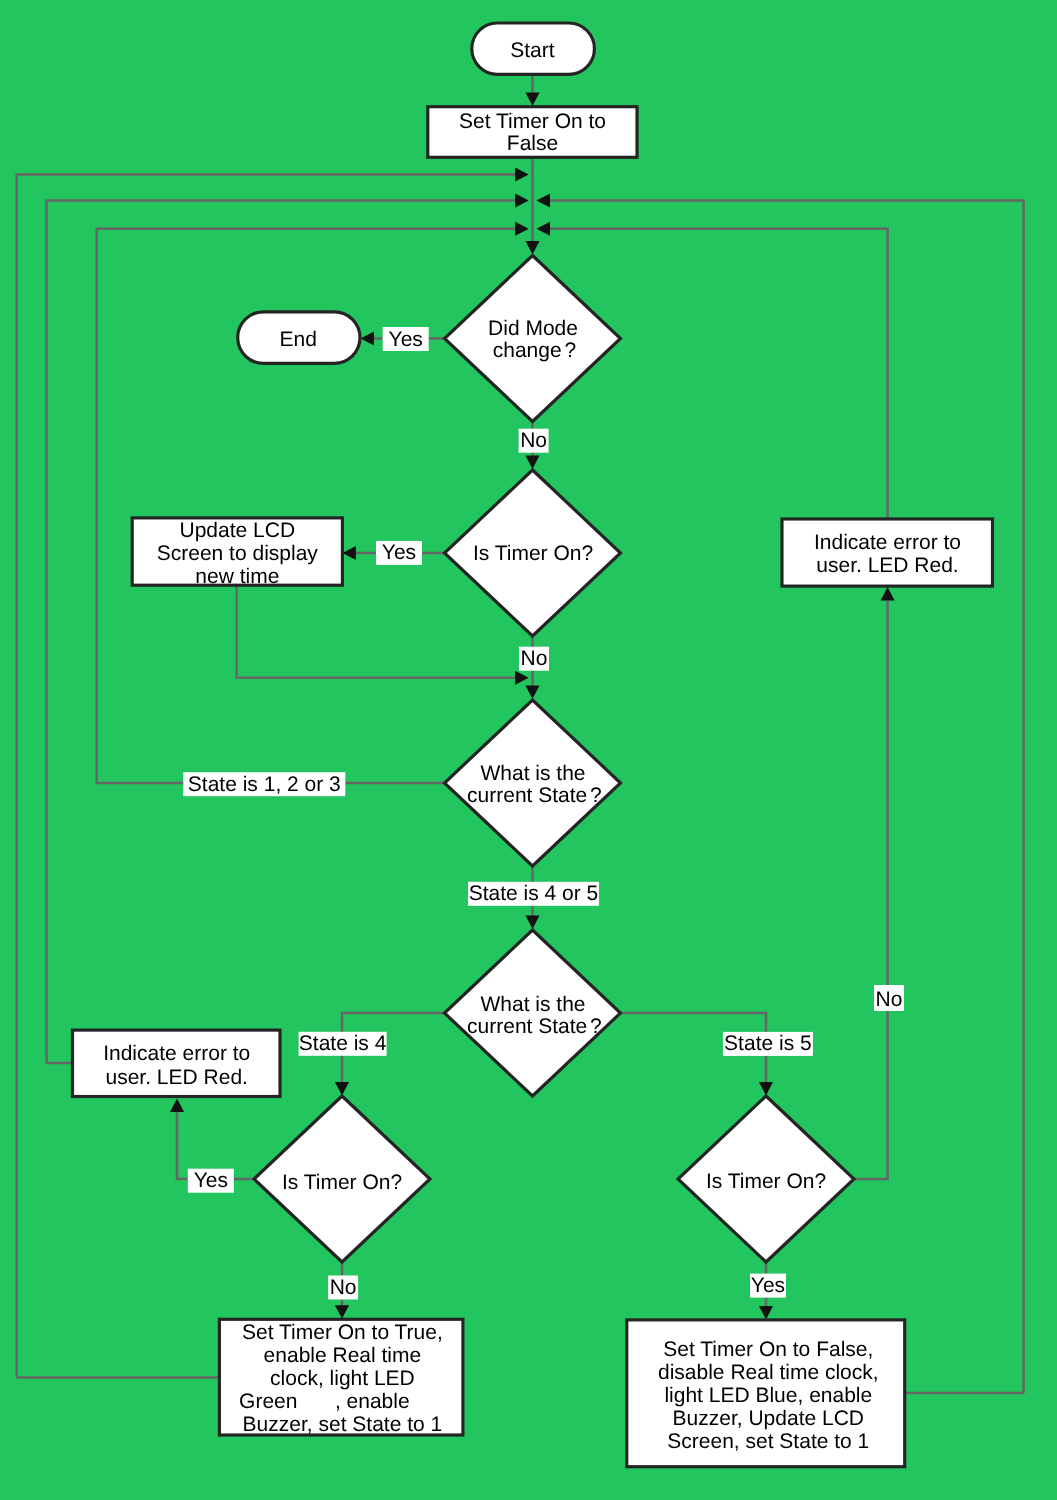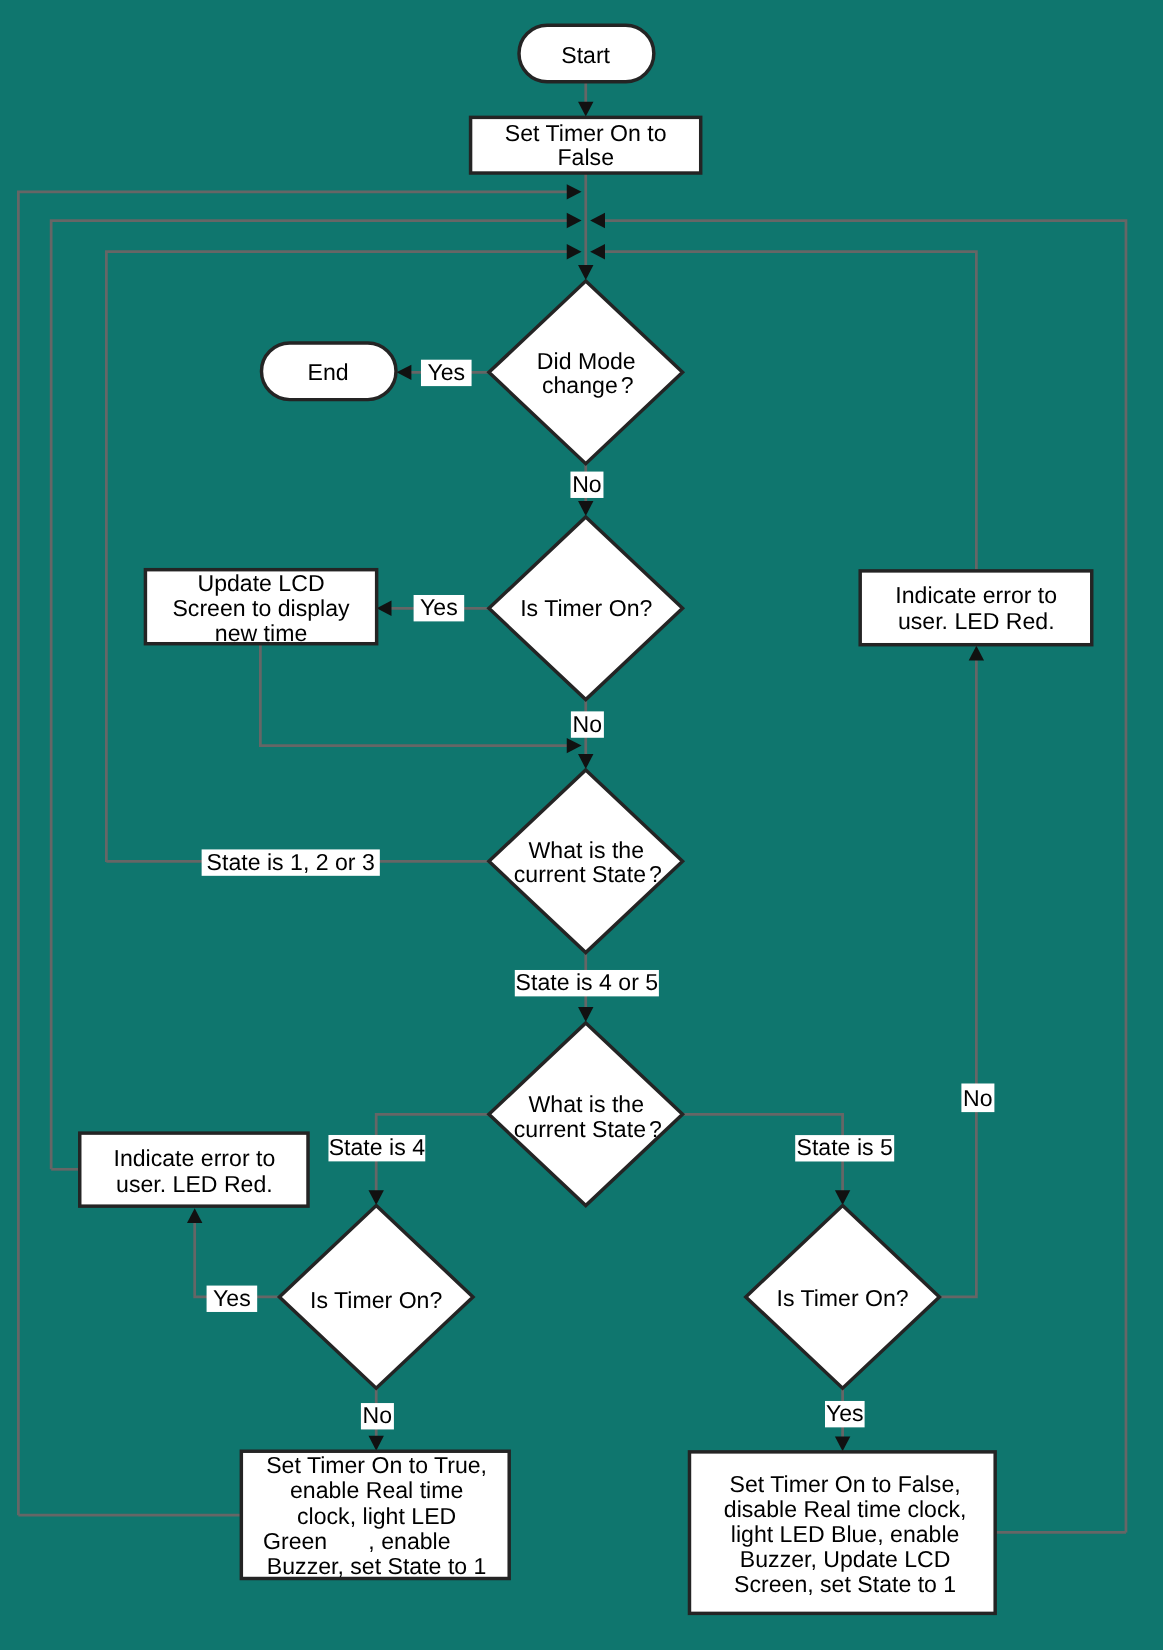--- a/index.html
+++ b/index.html
@@ -1,19 +1,19 @@
 <!DOCTYPE html>
 <html><head>
 <meta charset="utf-8">
 <title>Flowchart</title>
 <style>
   html,body{margin:0;padding:0;background:#ffffff;-webkit-font-smoothing:antialiased;text-rendering:geometricPrecision;}
   body{width:1057px;height:1500px;overflow:hidden;
        font-family:"Liberation Sans",sans-serif;}
-  #chart{position:relative;width:1057px;height:1500px;background:#0f766e;}
+  #chart{position:relative;width:1057px;height:1500px;background:#22c55e;}
   svg.flow{position:absolute;left:0;top:0;width:1057px;height:1500px;display:block;
             transform:translateZ(0);backface-visibility:hidden;}
   .nshape{fill:#ffffff;stroke:#242424;stroke-width:3.15;}
   .conn{fill:none;stroke:#666666;stroke-width:2.5;}
   .ahead{fill:#111111;stroke:none;}
   .lbl{font-family:"Liberation Sans",sans-serif;font-size:21px;fill:#000000;}
   .elbl{font-family:"Liberation Sans",sans-serif;font-size:21px;fill:#000000;}
   .lblbg{fill:#ffffff;}
 </style>
 </head>

